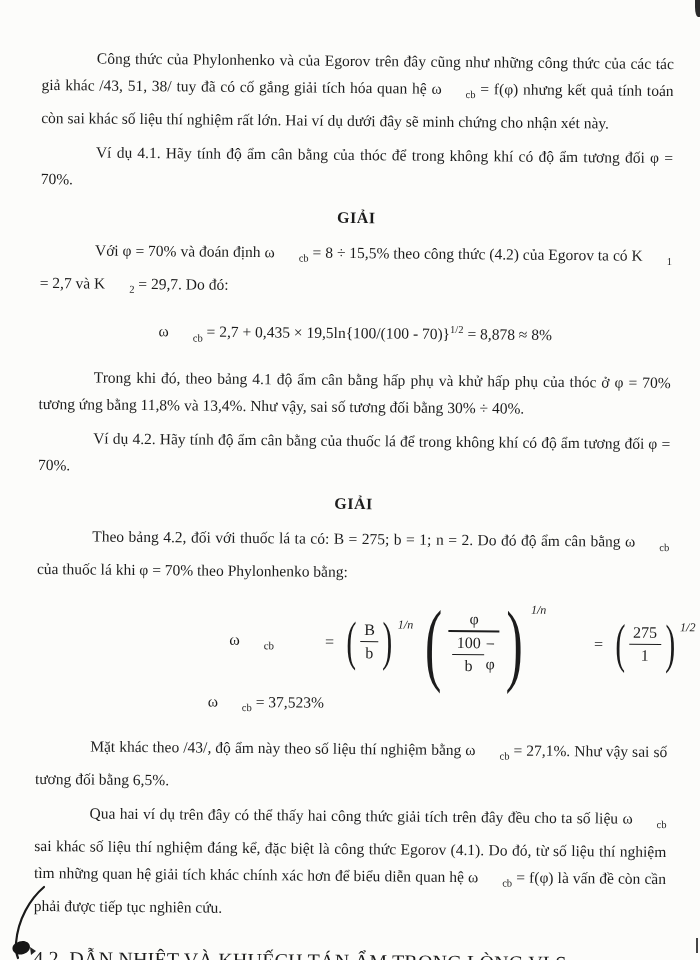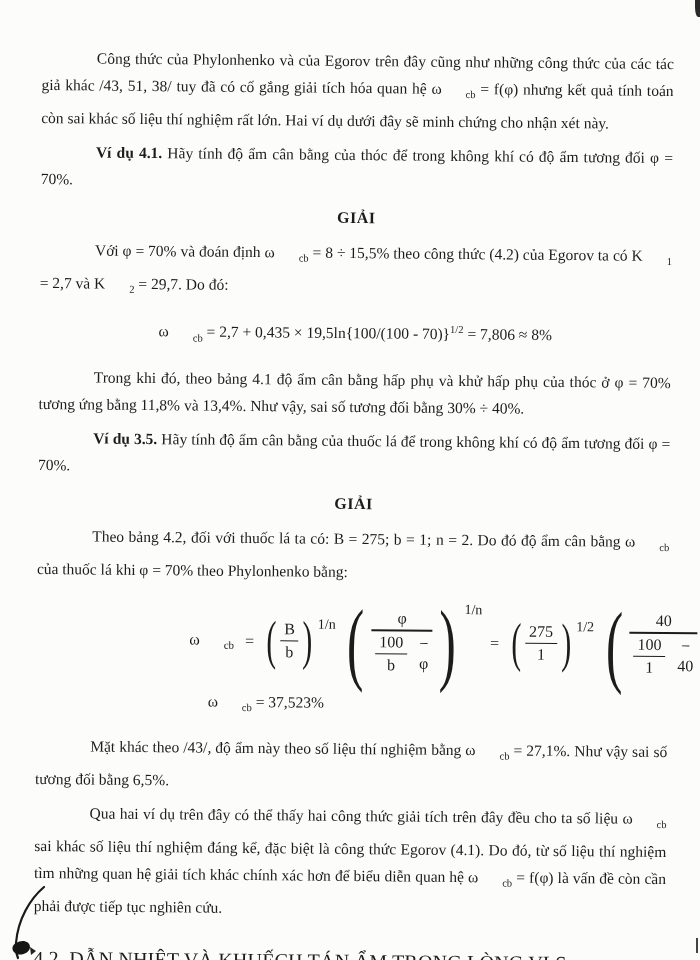--- a/index.html
+++ b/index.html
@@ -8,21 +8,21 @@
     background:#fcfcfa; overflow:hidden; color:#1c1c1c;
     font-family:"Liberation Serif", serif; font-size:15.5px;
   }
   .content {
     position:absolute; top:44px; left:42px; width:632px;
     transform:rotate(0.55deg); transform-origin:top left;
   }
   p.para {
     margin:0 0 7px 0; text-align:justify; line-height:27px; text-indent:55px;
   }
-  .b { font-weight:bold; }
+  .b { font-weight:normal; }
   sub { font-size:0.68em;padding-left:24px; }
   sup { font-size:0.68em; }
   h3.giai {
     margin:14px 0 12px 0; text-align:center; font-size:16px;
     font-weight:bold; letter-spacing:0.5px;
   }
   .equation {
     margin:12px 0 14px 0; text-align:center; line-height:24px; font-size:15.5px;
   }
   .eq-left { margin:10px 0 14px 172px; text-align:left; }
@@ -30,27 +30,27 @@
   .formula {
     display:flex; align-items:center; gap:5px;
     margin:18px 0 10px 150px; font-size:16px;
   }
   .frac {
     display:inline-flex; flex-direction:column; align-items:center;
     text-align:center; line-height:1.25; vertical-align:middle;
   }
   .fbar { align-self:stretch; height:1.3px; background:#1c1c1c; margin:1px 0; }
   .fnum,.fden { padding:0 4px; }
-  .hrow { display:inline-flex; align-items:center; gap:12px; }
+  .hrow { display:inline-flex; align-items:center; gap:1px; }
   .pgroup { display:inline-flex; align-items:center; }
   .bparen { line-height:0.85; font-weight:400; transform:scaleX(0.55); }
   .bp1 { font-size:54px; }
   .bp2 { font-size:92px; }
-  .exp { align-self:flex-start; font-size:14px; margin:-2px 0 0 1px; }
-  .eqsign { padding:0 3px; }
+  .exp { align-self:flex-start; font-size:12px; margin:-2px 0 0 1px;font-style:italic; }
+  .eqsign { padding:0 3px;margin-left:40px; }
   
   h2.sec {
     margin:28px 0 10px 0; font-size:20px; font-weight:500; letter-spacing:0.2px;
   }
   
   .ink-mark { position:absolute; left:0; bottom:0; }
   .corner-mark-top {
     position:absolute; top:0; right:0; width:5px; height:17px;
     background:#2a2a2a; border-radius:0 0 0 60%;
   }
@@ -64,24 +64,24 @@
 <div class="page">
   <div class="content">
 
     <p class="para"><span>Công thức của Phylonhenko và của Egorov trên đây cũng như những công thức của các tác giả khác /43, 51, 38/ tuy đã có cố gắng giải tích hóa quan hệ ω</span><sub>cb</sub><span> = f(φ) nhưng kết quả tính toán còn sai khác số liệu thí nghiệm rất lớn. Hai ví dụ dưới đây sẽ minh chứng cho nhận xét này.</span></p>
     <p class="para"><span class="b">Ví dụ 4.1.</span><span> Hãy tính độ ẩm cân bằng của thóc để trong không khí có độ ẩm tương đối φ = 70%.</span></p>
 
     <h3 class="giai">GIẢI</h3>
 
     <p class="para"><span>Với φ = 70% và đoán định ω</span><sub>cb</sub><span> = 8 ÷ 15,5% theo công thức (4.2) của Egorov ta có K</span><sub>1</sub><span> = 2,7 và K</span><sub>2</sub><span> = 29,7. Do đó:</span></p>
 
-    <div class="equation"><span>ω</span><sub>cb</sub><span> = 2,7 + 0,435 × 19,5ln{100/(100 - 70)}</span><sup>1/2</sup><span> = 7,806 ≈ 8%</span></div>
+    <div class="equation"><span>ω</span><sub>cb</sub><span> = 2,7 + 0,435 × 19,5ln{100/(100 - 70)}</span><sup>1/2</sup><span> = 8,878 ≈ 8%</span></div>
 
     <p class="para"><span>Trong khi đó, theo bảng 4.1 độ ẩm cân bằng hấp phụ và khử hấp phụ của thóc ở φ = 70% tương ứng bằng 11,8% và 13,4%.  Như vậy, sai số tương đối bằng 30% ÷ 40%.</span></p>
-    <p class="para"><span class="b">Ví dụ 3.5.</span><span> Hãy tính độ ẩm cân bằng của thuốc lá để trong không khí có độ ẩm tương đối φ = 70%.</span></p>
+    <p class="para"><span class="b">Ví dụ 4.2.</span><span> Hãy tính độ ẩm cân bằng của thuốc lá để trong không khí có độ ẩm tương đối φ = 70%.</span></p>
 
     <h3 class="giai">GIẢI</h3>
 
     <p class="para"><span>Theo bảng 4.2, đối với thuốc lá ta có: B = 275; b = 1; n = 2. Do đó độ ẩm cân bằng ω</span><sub>cb</sub><span>  của thuốc lá khi φ = 70% theo Phylonhenko bằng:</span></p>
 
     <div class="formula">
       <span class="eqsign"><span>ω</span><sub>cb</sub></span>
       <span class="eqsign">=</span>
 
       <span class="pgroup">

